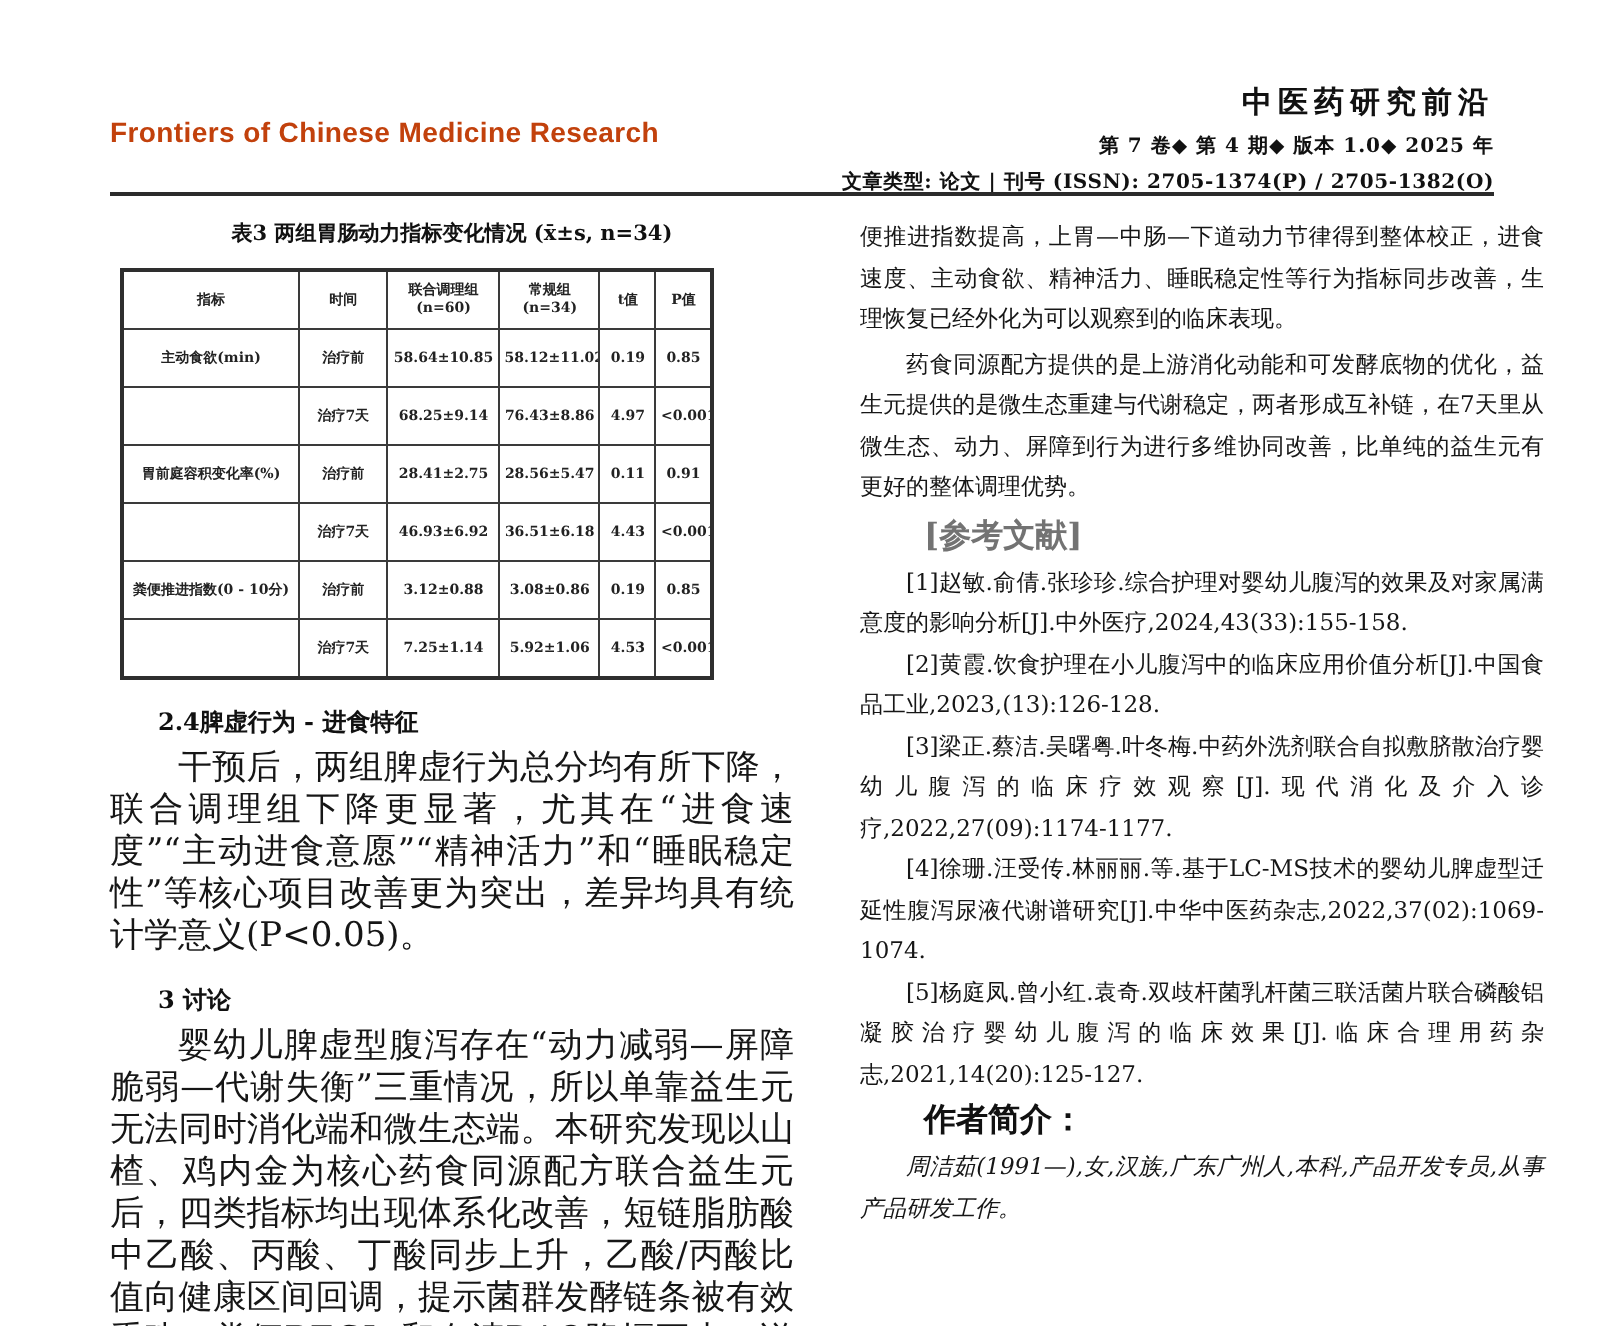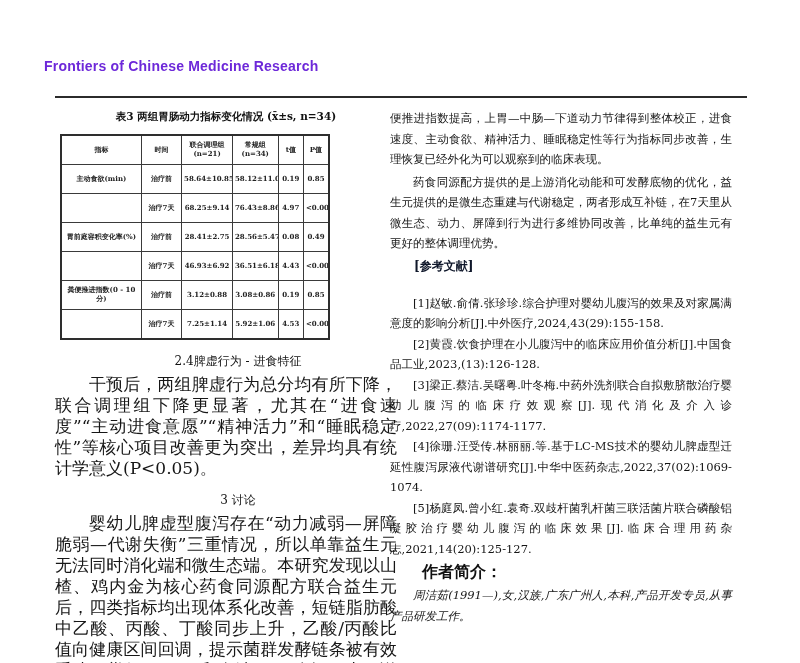--- a/index.html
+++ b/index.html
@@ -2,75 +2,80 @@
 <html><head>
 <meta charset="utf-8">
 <style>
   html,body{margin:0;padding:0;background:#ffffff;}
   .page{
     position:relative;width:800px;height:663px;background:#ffffff;overflow:hidden;
     font-family:"DejaVu Serif","Liberation Serif",serif;color:#1c1c1c;
   }
   
   .journal-en{
-    position:absolute;left:44px;top:58px;font-size:14px;font-weight:bold;
-    font-family:"Liberation Sans","DejaVu Sans",sans-serif;color:#6d28d9;letter-spacing:.2px;
+    position:absolute;left:55px;top:58px;font-size:14px;font-weight:bold;
+    font-family:"Liberation Sans","DejaVu Sans",sans-serif;color:#c2410c;letter-spacing:.2px;
   }
   .header-right{position:absolute;right:53px;top:42px;text-align:right;}
   .journal-zh{font-size:15px;font-weight:bold;letter-spacing:3px;color:#111;}
   .issue-line{font-size:10px;font-weight:bold;margin-top:5px;color:#111;letter-spacing:.5px;}
   .type-line{font-size:10px;font-weight:bold;margin-top:4px;color:#111;letter-spacing:.3px;}
   .head-rule{position:absolute;left:55px;top:96px;width:692px;height:2px;background:#2b2b2b;}
   
   .col-left{position:absolute;left:55px;top:106px;width:342px;}
-  .col-right{position:absolute;left:390px;top:106px;width:342px;}
+  .col-right{position:absolute;left:430px;top:106px;width:342px;}
   
   .tbl-title{font-size:10.5px;font-weight:bold;text-align:center;margin:4px 0 10px 0;color:#111;}
-  table.results{border-collapse:collapse;width:270px;margin-left:5px;table-layout:fixed;padding-left:46px;}
+  table.results{border-collapse:collapse;width:297px;margin-left:5px;table-layout:fixed;padding-left:46px;}
   table.results td,table.results th{
     border:1px solid #3a3a3a;font-size:7px;text-align:center;vertical-align:middle;
     padding:1px 2px;height:26px;color:#222;font-weight:bold;line-height:1.25;
     overflow:hidden;
   }
   table.results{border:2px solid #2e2e2e;}
   col.c0{width:30%;}col.c1{width:15%;}col.c2{width:19%;}col.c3{width:17%;}col.c4{width:9.5%;}col.c5{width:9.5%;}
   
-  .sec-heading{font-size:12px;font-weight:normal;color:#111;margin:13px 0 4px 0;text-indent:2em;text-align:center;}
+  .sec-heading{font-size:12px;font-weight:bold;color:#111;margin:13px 0 4px 0;text-indent:2em;}
   .para{font-size:17px;line-height:21px;text-align:justify;margin:2px 0 0 0;color:#161616;text-indent:2em;font-weight:500;}
   .para.cont{text-indent:0;}
   .col-right .para{font-size:11.5px;line-height:20.5px;}
-  .refs-heading{font-size:12px;font-weight:bold;text-indent:2em;margin:4px 0 18px 0;color:#0f172a;}
+  .refs-heading{font-size:16px;font-weight:bold;text-indent:2em;margin:4px 0 2px 0;color:#737373;}
   .ref{font-size:11.5px;line-height:20.5px;text-align:justify;text-indent:2em;margin:0;color:#161616;font-weight:500;}
   .author-heading{font-size:16px;font-weight:bold;text-indent:2em;margin:3px 0 2px 0;color:#111;}
   .author-bio{font-size:11.5px;line-height:20.5px;text-align:justify;text-indent:2em;margin:0;color:#161616;font-style:italic;font-weight:500;}
 </style>
 </head>
 <body>
 
 <div class="page">
 
   <div class="journal-en">Frontiers of Chinese Medicine Research</div>
+  <div class="header-right">
+    <div class="journal-zh">中医药研究前沿</div>
+    <div class="issue-line">第 7 卷◆ 第 4 期◆ 版本 1.0◆ 2025 年</div>
+    <div class="type-line">文章类型: 论文 | 刊号 (ISSN): 2705-1374(P) / 2705-1382(O)</div>
+  </div>
   <div class="head-rule"></div>
 
   <div class="col-left">
     <div class="tbl-title">表3 两组胃肠动力指标变化情况 (x̄±s, n=34)</div>
     <table class="results">
       <colgroup>
           <col class="c0">
           <col class="c1">
           <col class="c2">
           <col class="c3">
           <col class="c4">
           <col class="c5">
         </colgroup>
       <tbody>
           <tr>
         <th>指标</th>
         <th>时间</th>
-        <th>联合调理组(n=21)</th>
+        <th>联合调理组(n=60)</th>
         <th>常规组(n=34)</th>
         <th>t值</th>
         <th>P值</th>
       </tr>
       <tr>
         <td>主动食欲(min)</td>
         <td>治疗前</td>
         <td>58.64±10.85</td>
         <td>58.12±11.02</td>
         <td>0.19</td>
@@ -82,22 +87,22 @@
         <td>68.25±9.14</td>
         <td>76.43±8.86</td>
         <td>4.97</td>
         <td>&lt;0.001</td>
       </tr>
       <tr>
         <td>胃前庭容积变化率(%)</td>
         <td>治疗前</td>
         <td>28.41±2.75</td>
         <td>28.56±5.47</td>
-        <td>0.08</td>
-        <td>0.49</td>
+        <td>0.11</td>
+        <td>0.91</td>
       </tr>
       <tr>
         <td></td>
         <td>治疗7天</td>
         <td>46.93±6.92</td>
         <td>36.51±6.18</td>
         <td>4.43</td>
         <td>&lt;0.001</td>
       </tr>
       <tr>
@@ -122,21 +127,21 @@
     <div class="sec-heading">2.4脾虚行为 - 进食特征</div>
     <p class="para">干预后，两组脾虚行为总分均有所下降，联合调理组下降更显著，尤其在“进食速度”“主动进食意愿”“精神活力”和“睡眠稳定性”等核心项目改善更为突出，差异均具有统计学意义(P&lt;0.05)。</p>
     <div class="sec-heading">3 讨论</div>
     <p class="para">婴幼儿脾虚型腹泻存在“动力减弱—屏障脆弱—代谢失衡”三重情况，所以单靠益生元无法同时消化端和微生态端。本研究发现以山楂、鸡内金为核心药食同源配方联合益生元后，四类指标均出现体系化改善，短链脂肪酸中乙酸、丙酸、丁酸同步上升，乙酸/丙酸比值向健康区间回调，提示菌群发酵链条被有效重建，粪便REGⅠα和血清DAO降幅更大，说明黏膜通透性和轻度屏障损伤恢复得更快，胃排空时间缩短，胃前庭容积变化率增大，粪</p>
   </div>
 
   <div class="col-right">
     <p class="para cont">便推进指数提高，上胃—中肠—下道动力节律得到整体校正，进食速度、主动食欲、精神活力、睡眠稳定性等行为指标同步改善，生理恢复已经外化为可以观察到的临床表现。</p>
     <p class="para">药食同源配方提供的是上游消化动能和可发酵底物的优化，益生元提供的是微生态重建与代谢稳定，两者形成互补链，在7天里从微生态、动力、屏障到行为进行多维协同改善，比单纯的益生元有更好的整体调理优势。</p>
     <div class="refs-heading">[参考文献]</div>
-    <p class="ref">[1]赵敏.俞倩.张珍珍.综合护理对婴幼儿腹泻的效果及对家属满意度的影响分析[J].中外医疗,2024,43(29):155-158.</p>
+    <p class="ref">[1]赵敏.俞倩.张珍珍.综合护理对婴幼儿腹泻的效果及对家属满意度的影响分析[J].中外医疗,2024,43(33):155-158.</p>
     <p class="ref">[2]黄霞.饮食护理在小儿腹泻中的临床应用价值分析[J].中国食品工业,2023,(13):126-128.</p>
     <p class="ref">[3]梁正.蔡洁.吴曙粤.叶冬梅.中药外洗剂联合自拟敷脐散治疗婴幼儿腹泻的临床疗效观察[J].现代消化及介入诊疗,2022,27(09):1174-1177.</p>
     <p class="ref">[4]徐珊.汪受传.林丽丽.等.基于LC-MS技术的婴幼儿脾虚型迁延性腹泻尿液代谢谱研究[J].中华中医药杂志,2022,37(02):1069-1074.</p>
     <p class="ref">[5]杨庭凤.曾小红.袁奇.双歧杆菌乳杆菌三联活菌片联合磷酸铝凝胶治疗婴幼儿腹泻的临床效果[J].临床合理用药杂志,2021,14(20):125-127.</p>
     <div class="author-heading">作者简介：</div>
     <p class="author-bio">周洁茹(1991—),女,汉族,广东广州人,本科,产品开发专员,从事产品研发工作。</p>
   </div>
 
 </div>
 

